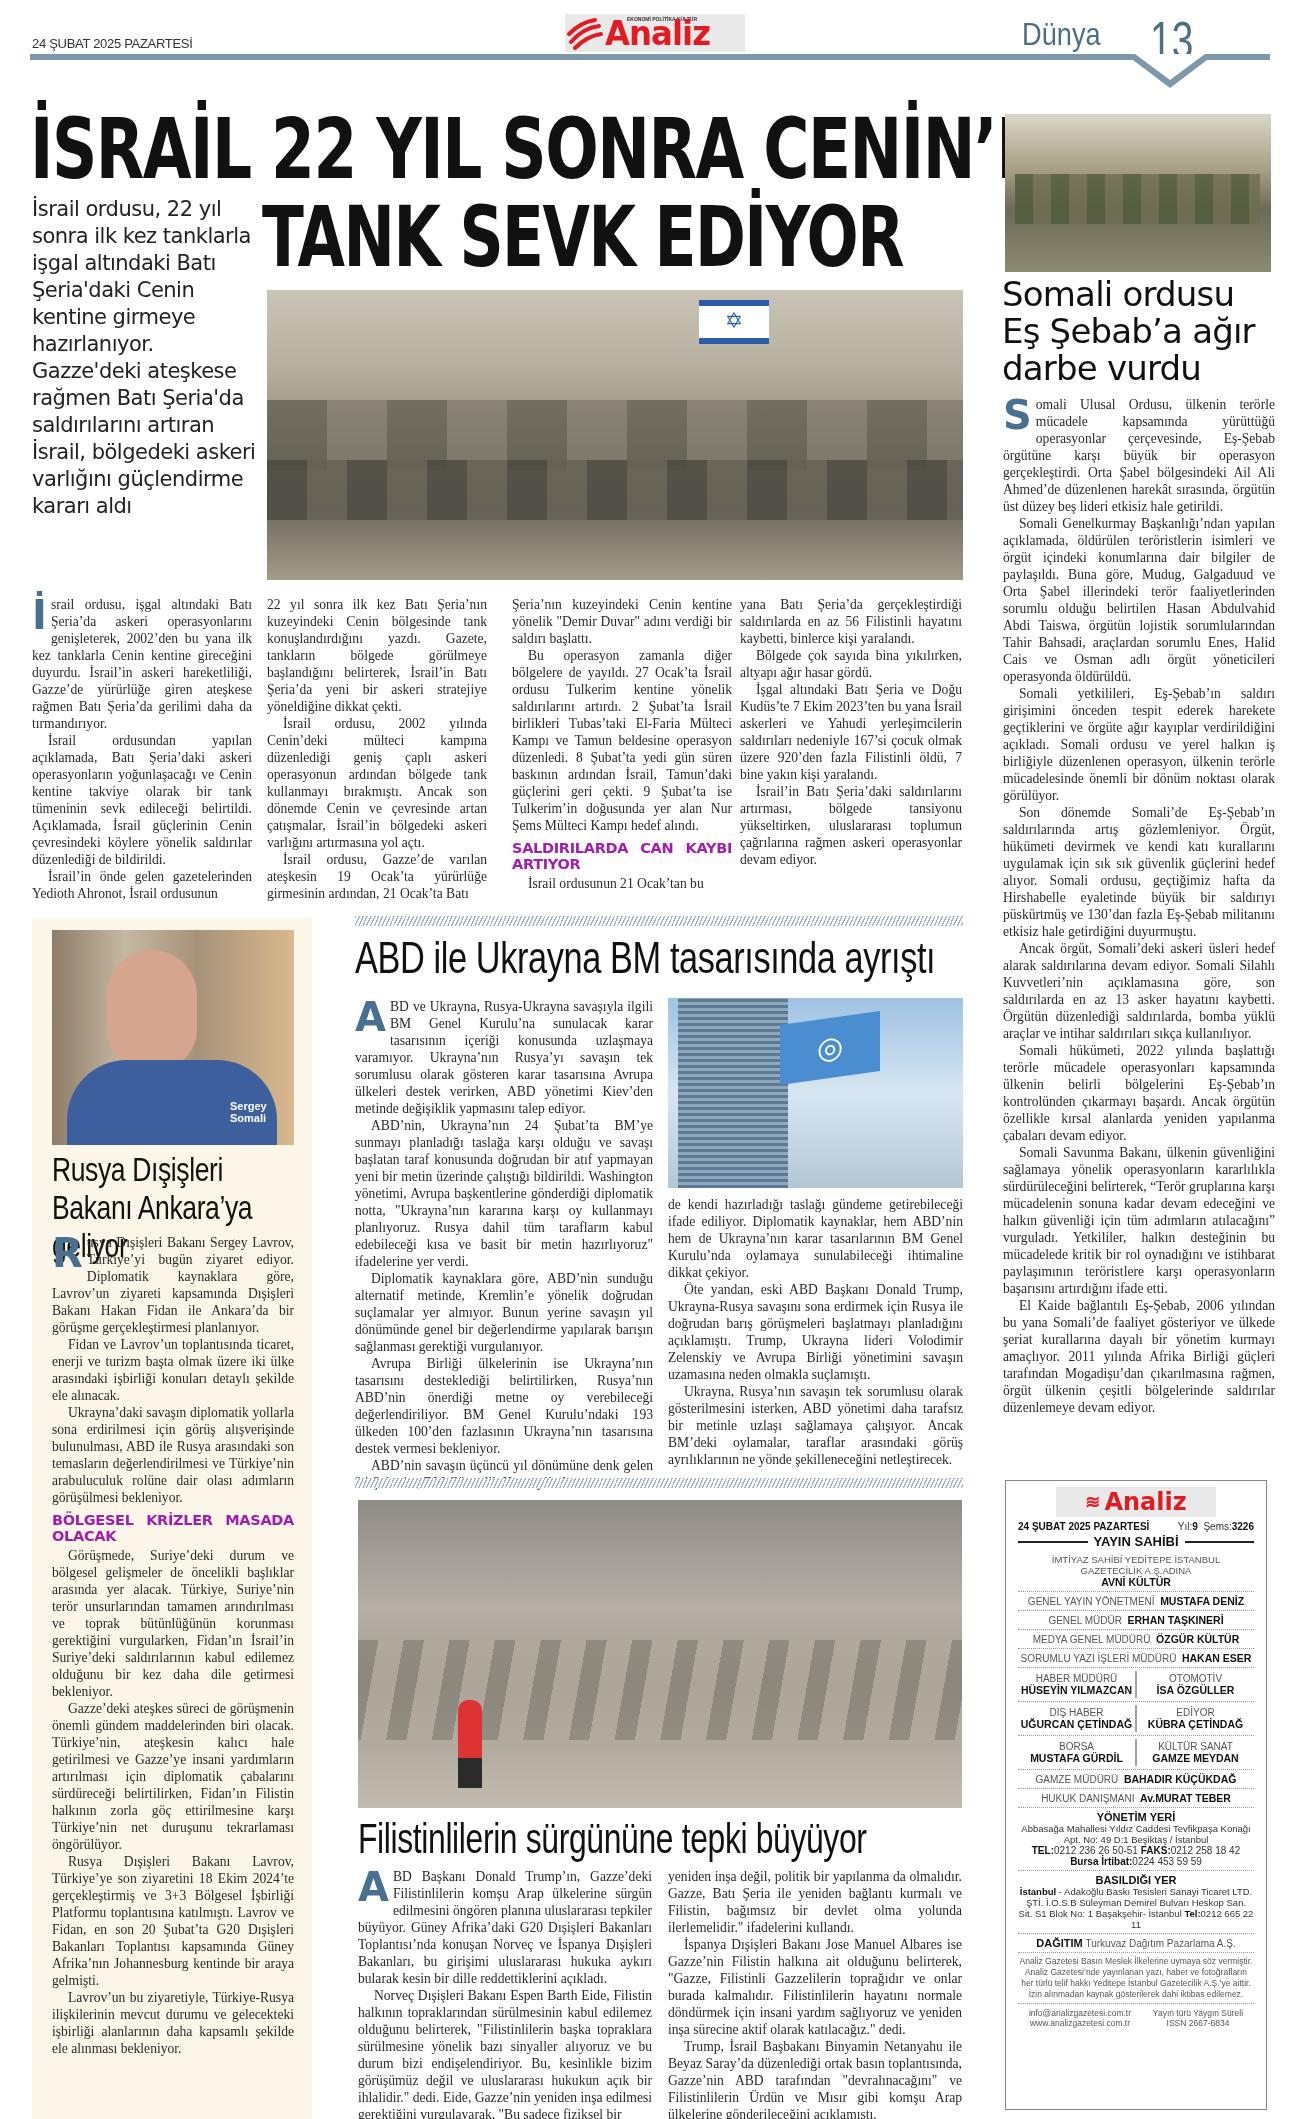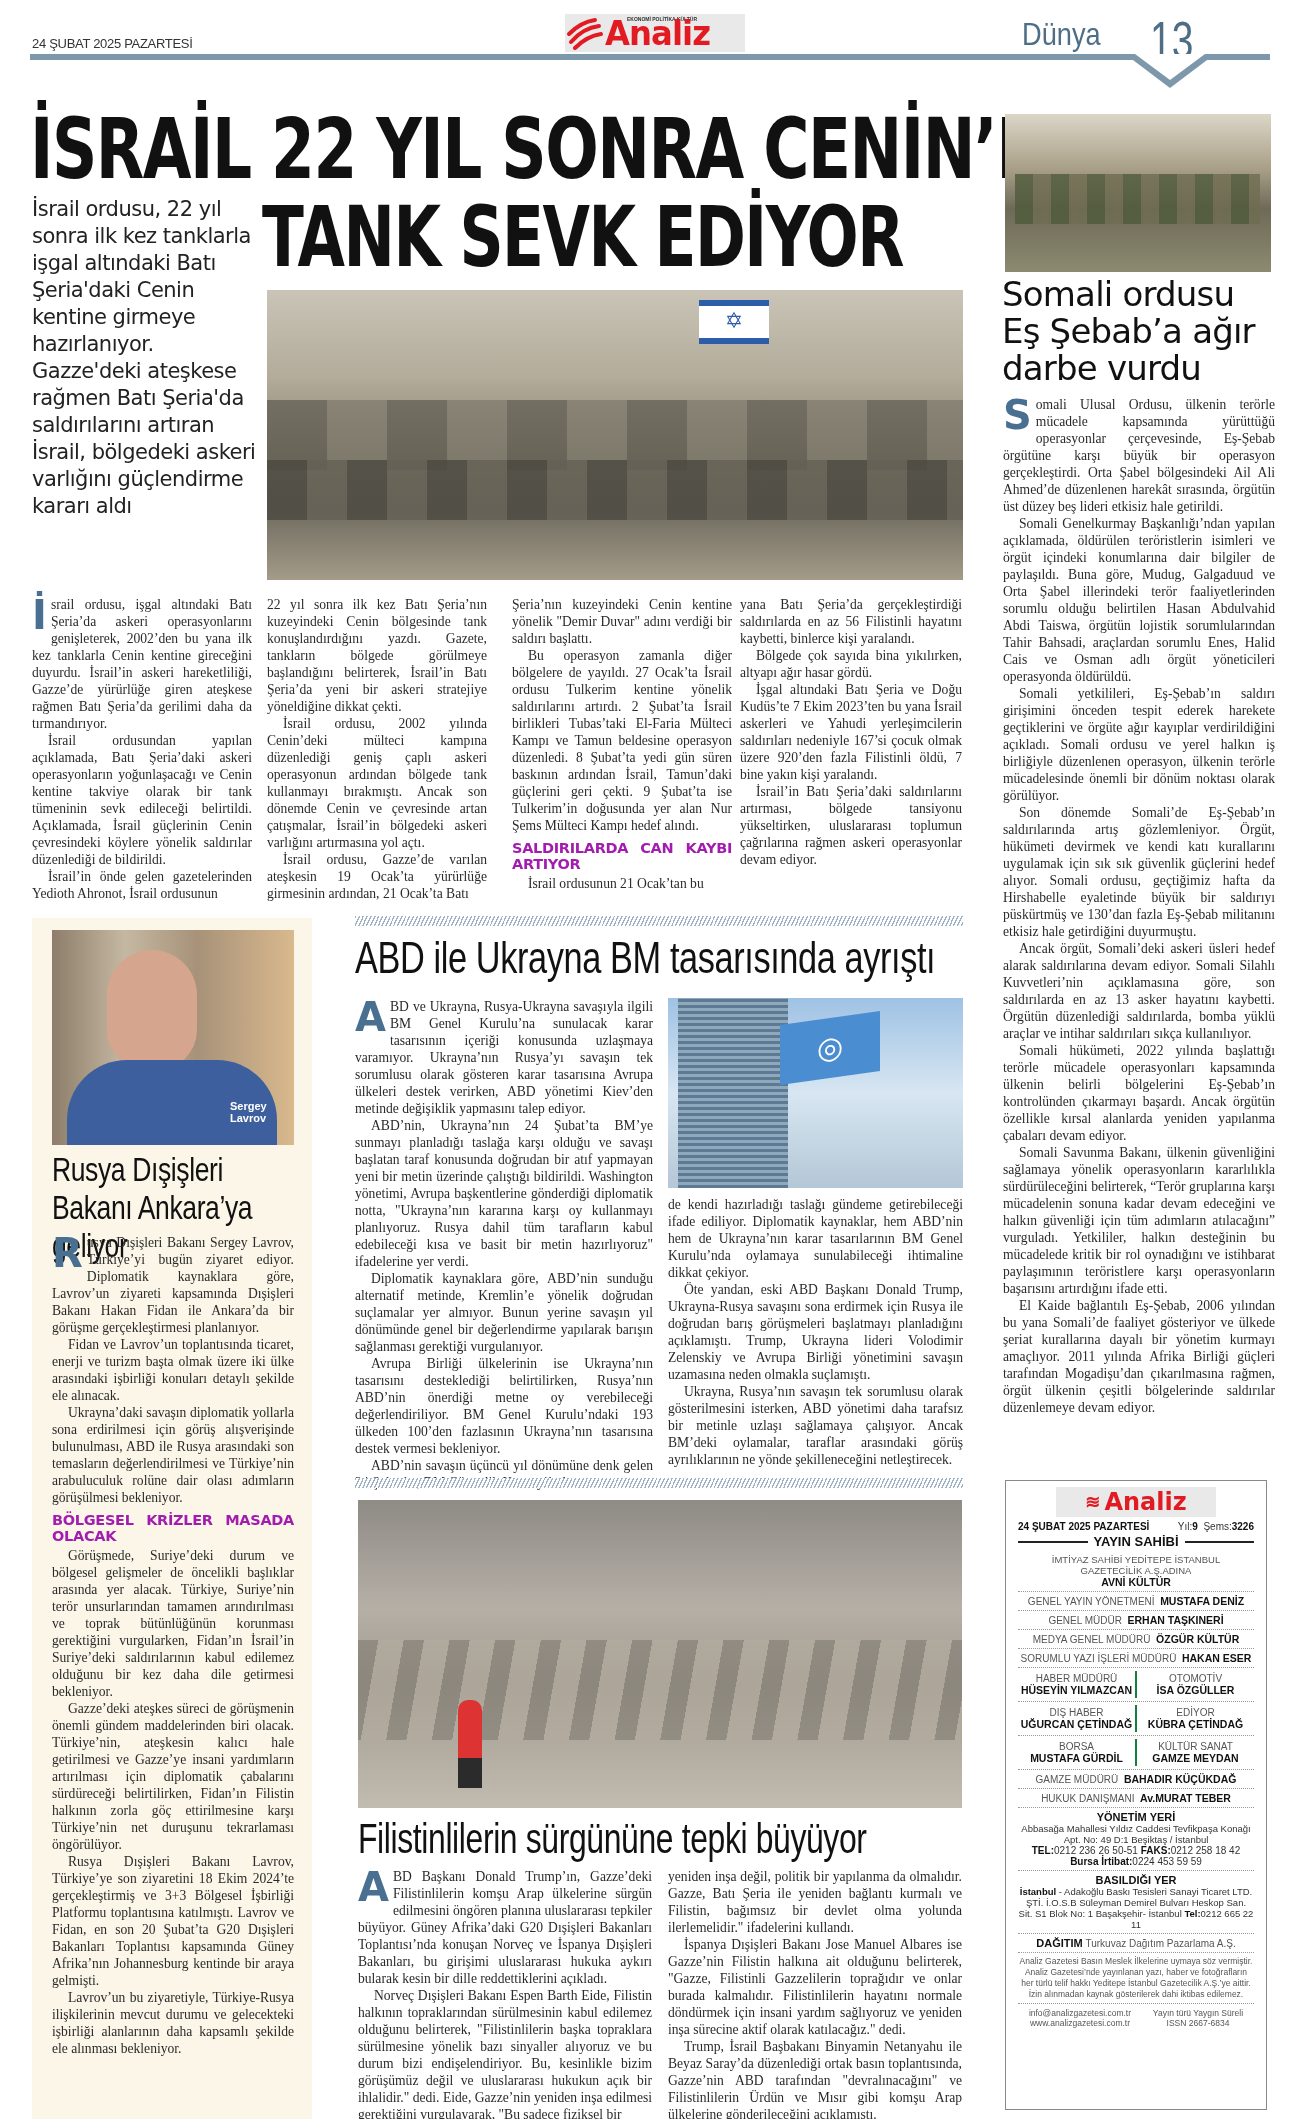--- a/index.html
+++ b/index.html
@@ -14,21 +14,21 @@
 .col{position:absolute}
 
 #topbar{left:30px;top:54px;width:1240px;height:6px;background:#7d97ab}
 .photo{position:absolute;overflow:hidden}
 
 .imp{font-family:"Liberation Sans",sans-serif;color:#333;text-align:center}
 .imp .row{border-bottom:1px dotted #999;padding:3px 0;font-size:10px;color:#555}
 .imp b{color:#111;font-weight:bold}
 .imp .two{display:flex}
 .imp .two>div{flex:1;padding:2px 0}
-.imp .two>div:first-child{border-right:2px solid #15803d}
+.imp .two>div:first-child{border-right:2px solid #a3a3a3}
 </style>
 </head>
 <body>
 
 <div class="abs" style="left:32px;top:36px;font-family:'Liberation Sans',sans-serif;font-size:13px;color:#333;letter-spacing:-0.3px">24 ŞUBAT 2025 PAZARTESİ</div>
 <div class="abs" style="left:565px;top:14px;width:180px;height:38px;background:#e9e9e9;display:flex;align-items:center">
   <svg width="40" height="34" viewBox="0 0 40 34">
       <g stroke="#e21b22" stroke-width="4" fill="none" stroke-linecap="round">
         <path d="M6 26 Q18 12 34 10"></path>
         <path d="M4 18 Q16 6 30 4"></path>
@@ -91,21 +91,21 @@
   <p>Ancak örgüt, Somali’deki askeri üsleri hedef alarak saldırılarına devam ediyor. Somali Silahlı Kuvvetleri’nin açıklamasına göre, son saldırılarda en az 13 asker hayatını kaybetti. Örgütün düzenlediği saldırılarda, bomba yüklü araçlar ve intihar saldırıları sıkça kullanılıyor.</p>
   <p>Somali hükümeti, 2022 yılında başlattığı terörle mücadele operasyonları kapsamında ülkenin belirli bölgelerini Eş-Şebab’ın kontrolünden çıkarmayı başardı. Ancak örgütün özellikle kırsal alanlarda yeniden yapılanma çabaları devam ediyor.</p>
   <p>Somali Savunma Bakanı, ülkenin güvenliğini sağlamaya yönelik operasyonların kararlılıkla sürdürüleceğini belirterek, “Terör gruplarına karşı mücadelenin sonuna kadar devam edeceğini ve halkın güvenliği için tüm adımların atılacağını” vurguladı. Yetkililer, halkın desteğinin bu mücadelede kritik bir rol oynadığını ve istihbarat paylaşımının teröristlere karşı operasyonların başarısını artırdığını ifade etti.</p>
   <p>El Kaide bağlantılı Eş-Şebab, 2006 yılından bu yana Somali’de faaliyet gösteriyor ve ülkede şeriat kurallarına dayalı bir yönetim kurmayı amaçlıyor. 2011 yılında Afrika Birliği güçleri tarafından Mogadişu’dan çıkarılmasına rağmen, örgüt ülkenin çeşitli bölgelerinde saldırılar düzenlemeye devam ediyor.</p>
 </div>
 
 <div class="abs" style="left:32px;top:918px;width:280px;height:1201px;background:#fbf6e8"></div>
 <div class="photo" style="left:52px;top:930px;width:242px;height:215px;background:linear-gradient(90deg,#8d7d6a 0%,#c5b8a2 30%,#a79279 60%,#d9b98d 100%)">
   <div style="position:absolute;left:55px;top:20px;width:90px;height:120px;border-radius:45px 45px 40px 40px;background:#d6a58e"></div>
   <div style="position:absolute;left:15px;top:130px;width:210px;height:90px;border-radius:60px 60px 0 0;background:#3e5f9e"></div>
-  <div style="position:absolute;left:178px;top:170px;width:50px;font-family:'Liberation Sans',sans-serif;font-weight:bold;font-size:11px;line-height:12px;color:#fff">Sergey Lavrov</div>
+  <div style="position:absolute;left:178px;top:170px;width:50px;font-family:'Liberation Sans',sans-serif;font-weight:bold;font-size:11px;line-height:12px;color:#fff">Sergey Somali</div>
 </div>
 <div class="abs" style="left:52px;top:1150px;width:300px;font-family:'Liberation Sans',sans-serif;font-size:34px;line-height:38px;color:#111;transform:scaleX(0.78);transform-origin:left;letter-spacing:-0.5px">Rusya Dışişleri Bakanı Ankara’ya geliyor</div>
 <div class="col body-text" style="left:52px;top:1234px;width:242px">
   <p class="first"><span class="dropcap">R</span><span>usya Dışişleri Bakanı Sergey Lavrov, Türkiye’yi bugün ziyaret ediyor. Diplomatik kaynaklara göre, Lavrov’un ziyareti kapsamında Dışişleri Bakanı Hakan Fidan ile Ankara’da bir görüşme gerçekleştirmesi planlanıyor.</span></p>
   <p>Fidan ve Lavrov’un toplantısında ticaret, enerji ve turizm başta olmak üzere iki ülke arasındaki işbirliği konuları detaylı şekilde ele alınacak.</p>
   <p>Ukrayna’daki savaşın diplomatik yollarla sona erdirilmesi için görüş alışverişinde bulunulması, ABD ile Rusya arasındaki son temasların değerlendirilmesi ve Türkiye’nin arabuluculuk rolüne dair olası adımların görüşülmesi bekleniyor.</p>
   <div class="subhead">BÖLGESEL KRİZLER MASADA OLACAK</div>
   <p>Görüşmede, Suriye’deki durum ve bölgesel gelişmeler de öncelikli başlıklar arasında yer alacak. Türkiye, Suriye’nin terör unsurlarından tamamen arındırılması ve toprak bütünlüğünün korunması gerektiğini vurgularken, Fidan’ın İsrail’in Suriye’deki saldırılarının kabul edilemez olduğunu bir kez daha dile getirmesi bekleniyor.</p>
   <p>Gazze’deki ateşkes süreci de görüşmenin önemli gündem maddelerinden biri olacak. Türkiye’nin, ateşkesin kalıcı hale getirilmesi ve Gazze’ye insani yardımların artırılması için diplomatik çabalarını sürdüreceği belirtilirken, Fidan’ın Filistin halkının zorla göç ettirilmesine karşı Türkiye’nin net duruşunu tekrarlaması öngörülüyor.</p>
   <p>Rusya Dışişleri Bakanı Lavrov, Türkiye’ye son ziyaretini 18 Ekim 2024’te gerçekleştirmiş ve 3+3 Bölgesel İşbirliği Platformu toplantısına katılmıştı. Lavrov ve Fidan, en son 20 Şubat’ta G20 Dışişleri Bakanları Toplantısı kapsamında Güney Afrika’nın Johannesburg kentinde bir araya gelmişti.</p>

